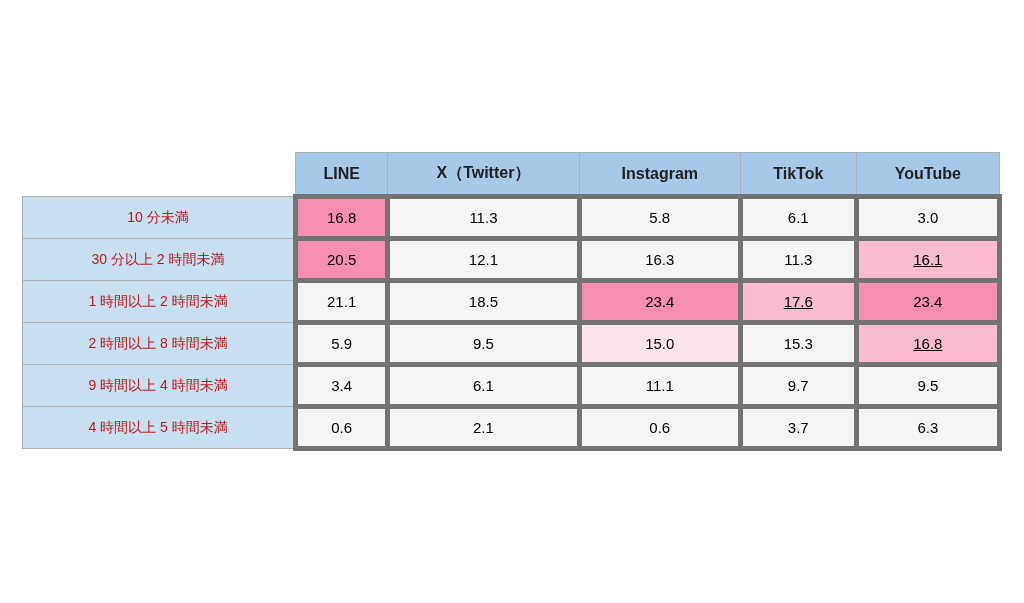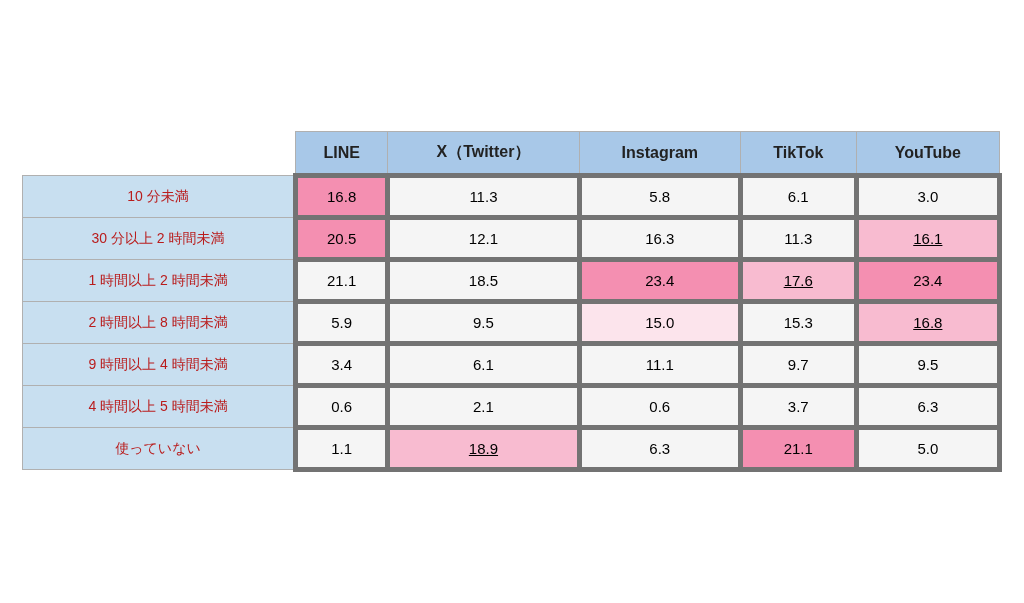--- a/index.html
+++ b/index.html
@@ -121,23 +121,15 @@
           <td>9.5</td>
         </tr>
         <tr>
           <td>4 時間以上 5 時間未満</td>
           <td>0.6</td>
           <td>2.1</td>
           <td>0.6</td>
           <td>3.7</td>
           <td>6.3</td>
         </tr>
-        <tr>
-          <td>使っていない</td>
-          <td>1.1</td>
-          <td class="highlight-light-pink">18.9</td>
-          <td>6.3</td>
-          <td class="highlight-pink">21.1</td>
-          <td>5.0</td>
-        </tr>
       </tbody>
   </table>
 </div>
 
 </body></html>

